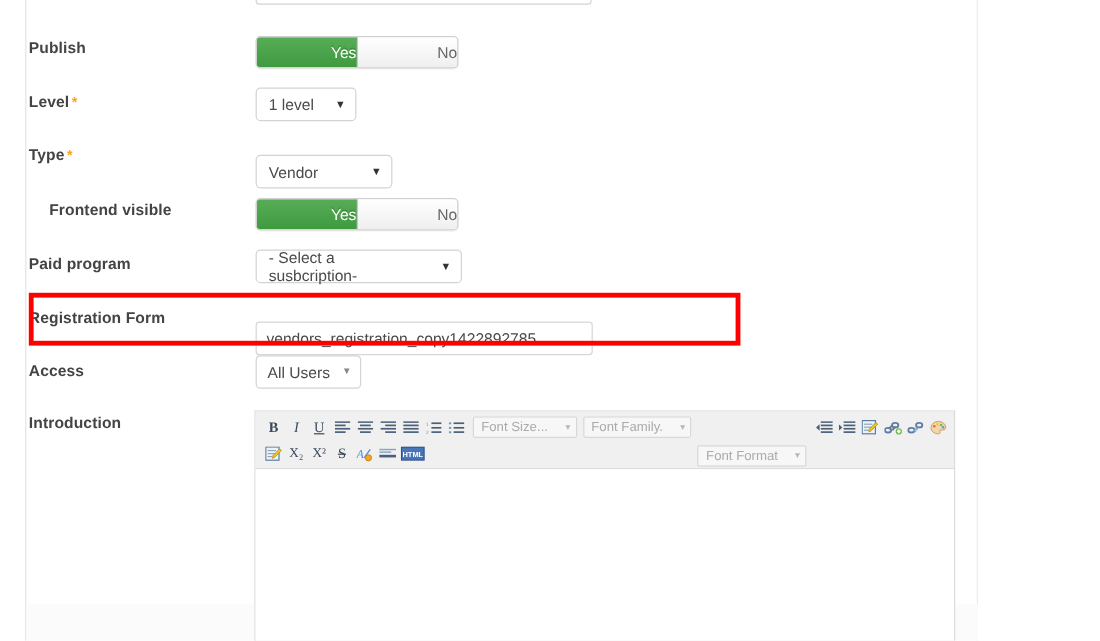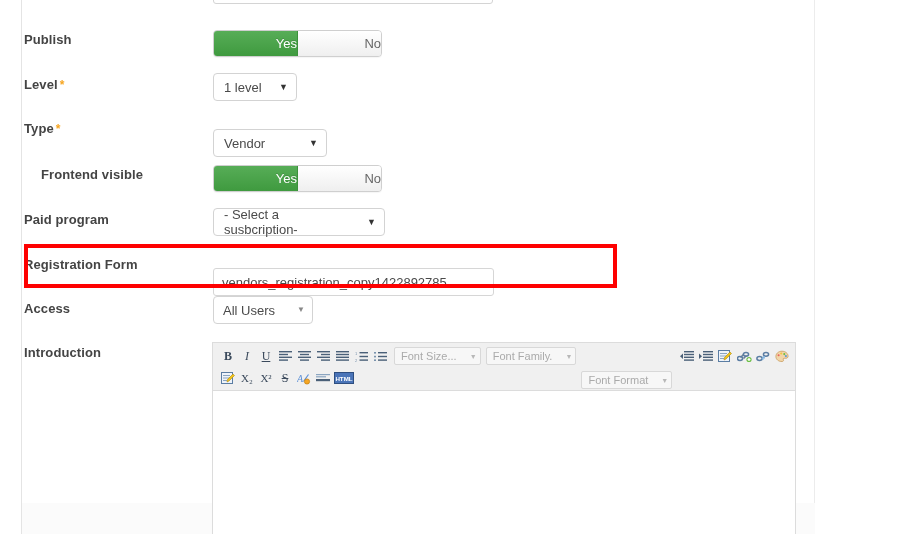--- a/index.html
+++ b/index.html
@@ -141,21 +141,21 @@
   .sel .caret {
     font-size: 9px;
     color: #333;
     margin-left: 14px;
     line-height: 1;
   }
   .sel-level   { width: 84px; }
   .sel-type    { width: 114px; }
   .sel-paid    { width: 172px; }
   .sel-access  {
-    width: 100px;
+    width: 88px;
     padding: 0 7px 0 9px;
     justify-content: space-between;
   }
   .sel-access .caret {
     color: #888;
     margin-left: 8px;
     font-size: 8px;
   }
 
   

